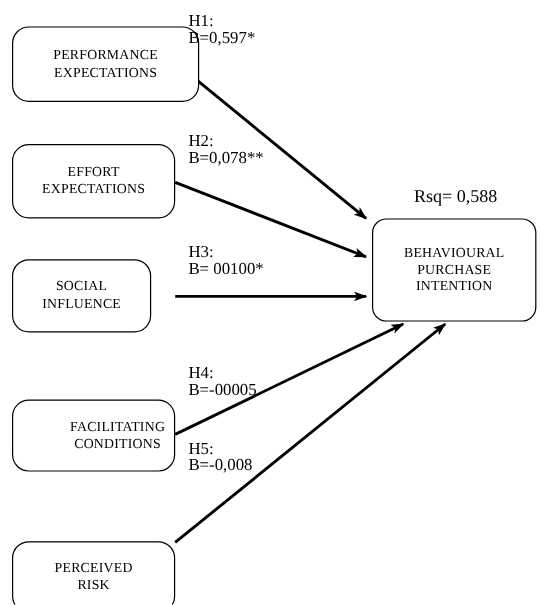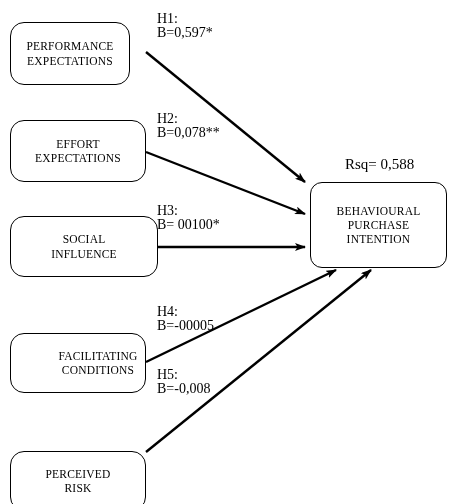--- a/index.html
+++ b/index.html
@@ -78,31 +78,31 @@
 
     <line x1="146" y1="152" x2="305" y2="214" stroke="#000000" stroke-width="2.4" marker-end="url(#arrowhead)"></line>
 
     <line x1="146" y1="247" x2="305" y2="247" stroke="#000000" stroke-width="2.4" marker-end="url(#arrowhead)"></line>
 
     <line x1="146" y1="362" x2="336" y2="270" stroke="#000000" stroke-width="2.4" marker-end="url(#arrowhead)"></line>
 
     <line x1="146" y1="452" x2="371" y2="270" stroke="#000000" stroke-width="2.4" marker-end="url(#arrowhead)"></line>
   </svg>
 
-  <div class="node-box" style="left:10px; top:22px; width:120px; height:63px;">
+  <div class="node-box" style="left:10px; top:22px; width:156px; height:63px;">
     <span class="node-label">PERFORMANCE
 EXPECTATIONS</span>
   </div>
 
   <div class="node-box" style="left:10px; top:120px; width:136px; height:62px;">
     <span class="node-label">EFFORT
 EXPECTATIONS</span>
   </div>
 
-  <div class="node-box" style="left:10px; top:216px; width:148px; height:61px;">
+  <div class="node-box" style="left:10px; top:216px; width:116px; height:61px;">
     <span class="node-label">SOCIAL
 INFLUENCE</span>
   </div>
 
   <div class="node-box" style="left:10px; top:333px; width:136px; height:60px;padding-left:40px;">
     <span class="node-label">FACILITATING
 CONDITIONS</span>
   </div>
 
   <div class="node-box" style="left:10px; top:422px; width:136px; height:60px;margin-top:29px;">

